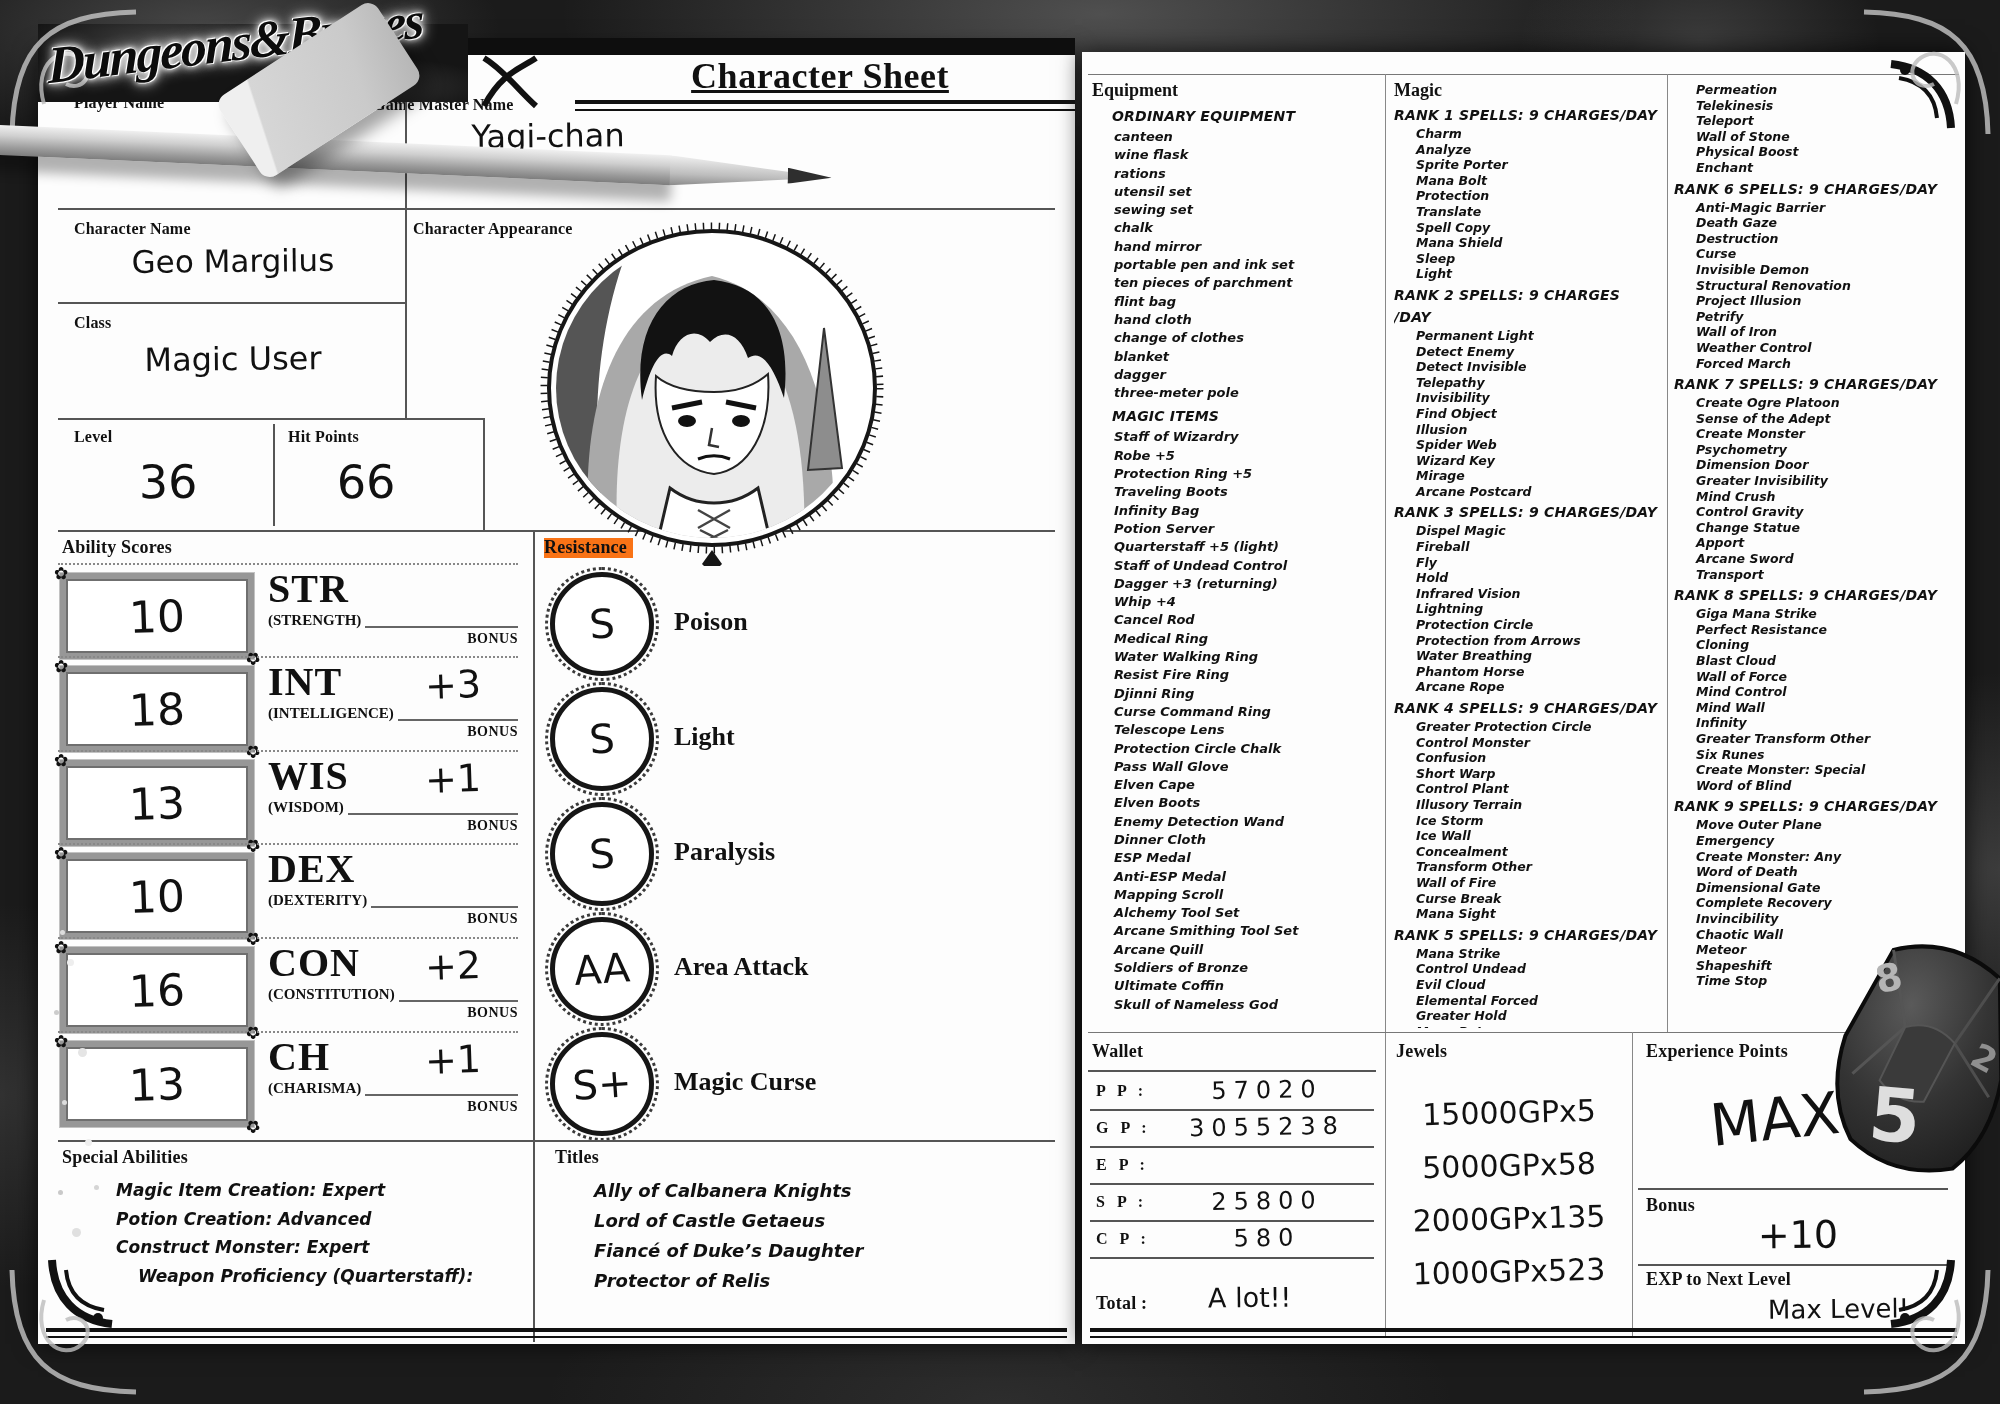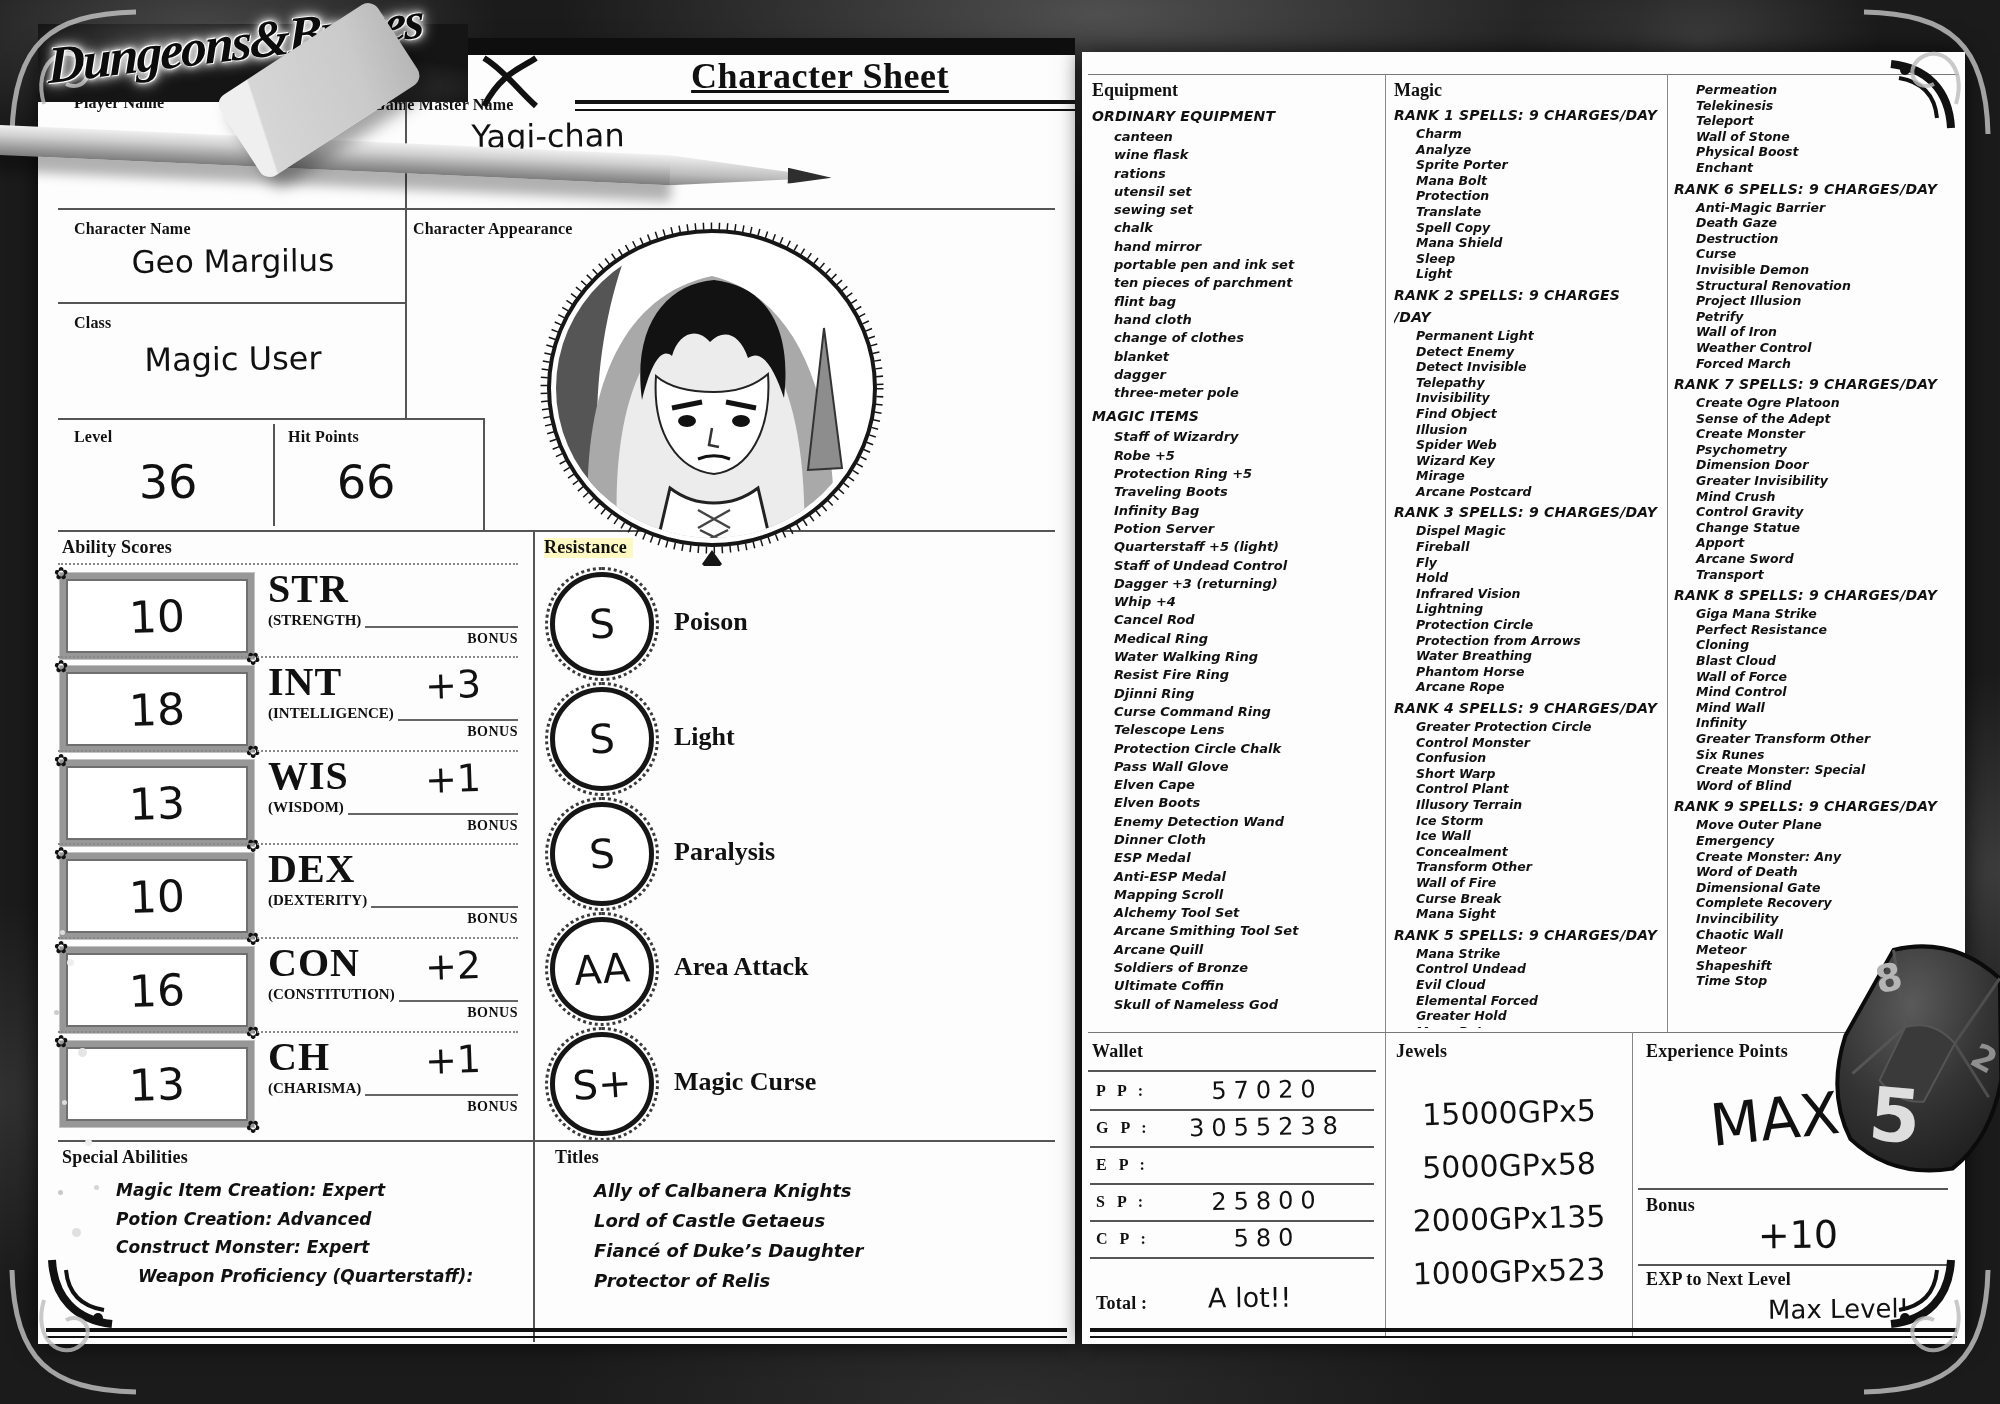--- a/index.html
+++ b/index.html
@@ -75,21 +75,21 @@
   
   .sa-line{font:italic 600 17px/28.5px "DejaVu Sans",sans-serif;}
   .sa-list .sa-line:last-child{padding-left:22px;}
   .ti-line{font:italic 600 18px/30px "DejaVu Sans",sans-serif;}
   
   .col{position:absolute;overflow:hidden;}
   .col-title{font:700 18px/24px "Liberation Serif",serif;}
   .list-heading{font:italic 700 14px/22px "DejaVu Sans",sans-serif;margin-top:2px;letter-spacing:.2px;}
   .col .item{font:italic 600 12.5px/15.6px "DejaVu Sans",sans-serif;padding-left:22px;white-space:nowrap;}
   #col-equipment .item{font-size:13px;line-height:18.3px;}
-  #col-equipment .list-heading{line-height:24px;}
+  #col-equipment .list-heading{line-height:24px;margin-left:20px;}
   
   .w-row{position:absolute;left:2px;right:6px;height:35px;border-bottom:2px solid #555;}
   .w-label{position:absolute;left:6px;top:8px;font:700 16px "Liberation Serif",serif;letter-spacing:4px;}
   .w-val{position:absolute;left:80px;right:10px;top:2px;text-align:center;
       font:24px "DejaVu Sans",sans-serif;letter-spacing:7px;transform:rotate(-1deg);}
   
   .jewel-line{font:30px/53px "DejaVu Sans",sans-serif;text-align:center;transform:rotate(-1.5deg);}
   
   .curl-light{position:absolute;z-index:6;opacity:.8;}
   .curl-black{position:absolute;z-index:6;}
@@ -249,21 +249,21 @@
           <div class="score-num">13</div>
         </div>
       <div class="ab-abbr">CH</div>
       <div class="ab-line"></div>
       <div class="ab-full">(CHARISMA)</div>
       <div class="ab-bonus">+1</div>
       <div class="bonus-cap">BONUS</div>
     </div>
 
     <div class="hline" style="left:495px;top:478px;width:522px"></div>
-    <div class="abs label big" style="left:506px;top:486px;background:#fef9c3;padding-right:6px;z-index:4">Resistance</div>
+    <div class="abs label big" style="left:506px;top:486px;background:#f97316;padding-right:6px;z-index:4">Resistance</div>
     <div class="res-row" style="top:520px">
       <div class="res-circle">
           <div class="res-grade">S</div>
         </div>
       <div class="res-label">Poison</div>
     </div>
     <div class="res-row" style="top:635px">
       <div class="res-circle">
           <div class="res-grade">S</div>
         </div>

